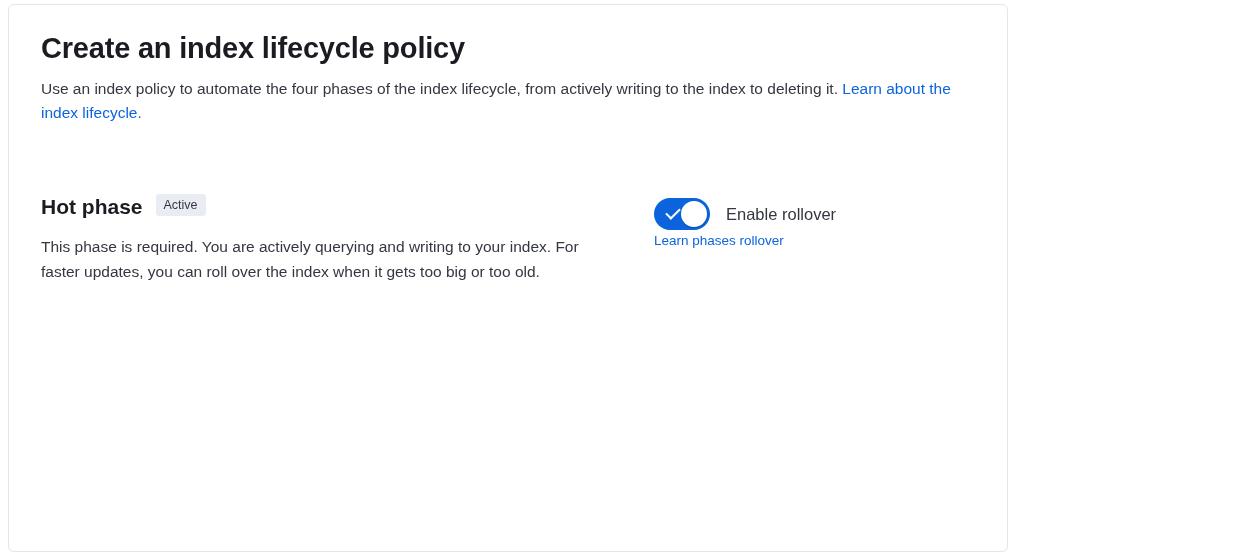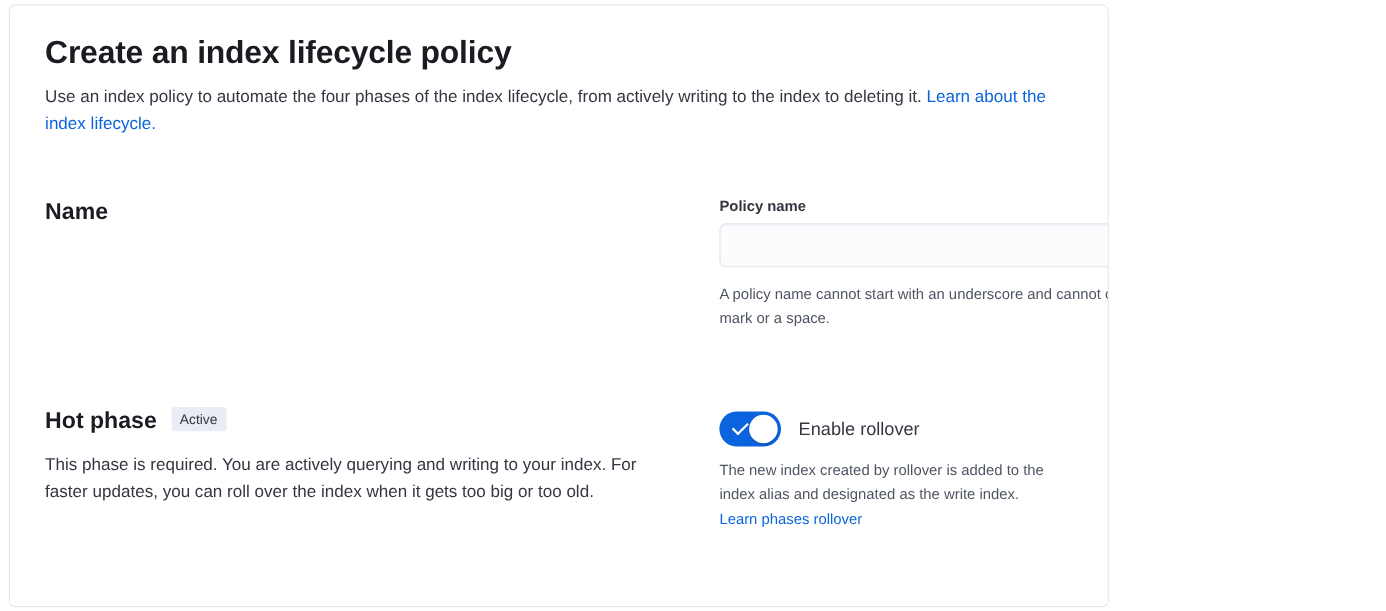--- a/index.html
+++ b/index.html
@@ -184,46 +184,35 @@
 
 <div class="page">
   <div class="inner">
 
     <h1 class="title">Create an index lifecycle policy</h1>
 
     <p class="intro">
       <span>Use an index policy to automate the four phases of the index lifecycle, from actively writing to the index to deleting it. </span><a class="link" href="#">Learn about the index lifecycle.</a>
     </p>
 
-    <div class="section name-section">
-      <div class="section-left">
-        <h2 class="section-title">Name</h2>
-      </div>
-      <div class="section-right">
-        <label class="field-label">Policy name</label>
-        <input class="text-input" type="text" placeholder="" style="">
-        <div class="helper">A policy name cannot start with an underscore and cannot contain a question mark or a space.</div>
-      </div>
-    </div>
 
     <div class="section hot-section">
       <div class="section-left">
         <h2 class="section-title">
           <span>Hot phase</span>
           <span class="badge">Active</span>
         </h2>
         <div class="phase-desc">This phase is required. You are actively querying and writing to your index. For faster updates, you can roll over the index when it gets too big or too old.</div>
       </div>
       <div class="section-right">
         <div class="toggle-row">
           <div class="toggle">
             <span class="check"></span>
             <span class="knob"></span>
           </div>
           <span class="toggle-label">Enable rollover</span>
         </div>
-        <div class="rollover-help">The new index created by rollover is added to the index alias and designated as the write index.</div>
         <a class="rollover-link" href="#">Learn phases rollover</a>
       </div>
     </div>
 
   </div>
 </div>
 
 </body></html>

